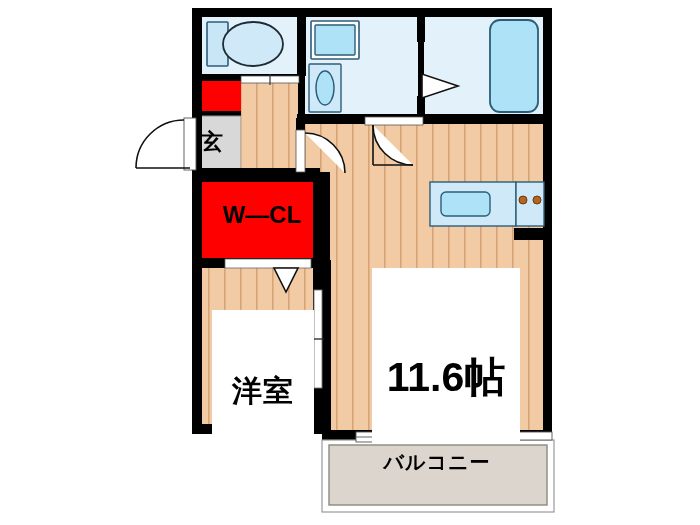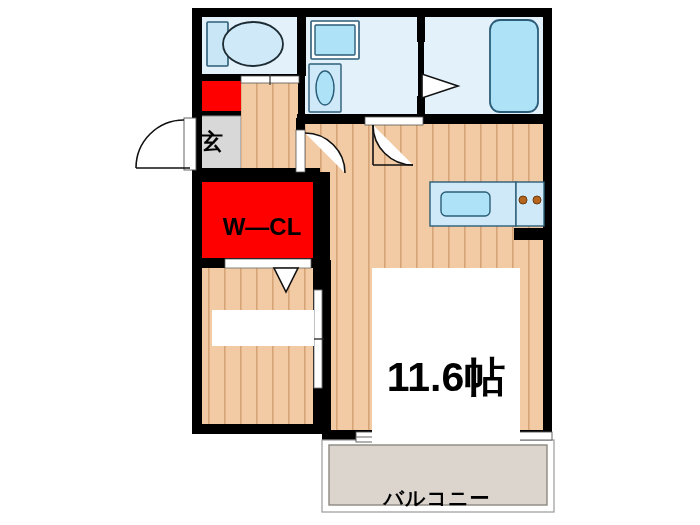--- a/index.html
+++ b/index.html
@@ -44,36 +44,36 @@
     left: 212px;
     top: 310px;
     width: 96px;
     font-size: 30px;
     padding: 2px 3px;
   }
   #label-youshitsu .l1 { display: block; font-size: 30px; letter-spacing: 1px;}
   #label-youshitsu .l2 { display: block; font-size: 30px; }
   #label-wcl {
     left: 206px;
-    top: 214px;
+    top: 202px;
     width: 112px;
     font-size: 24px;
     background: transparent;
     color: #000;
   }
   #label-genkan {
     left: 198px;
     top: 130px;
     width: 28px;
     font-size: 22px;
     background: transparent;
   }
   #label-balcony {
     left: 352px;
-    top: 488px;
+    top: 452px;
     width: 170px;
     font-size: 20px;
     background: transparent;
     letter-spacing: 1px;
   }
 </style>
 </head>
 <body>
 
 <svg id="floorplan" viewBox="0 0 700 525" xmlns="http://www.w3.org/2000/svg">
@@ -227,19 +227,20 @@
     <rect x="356" y="437" width="98" height="5" fill="#ffffff" stroke="#555" stroke-width="0.9"></rect>
     <line x1="455" y1="428" x2="455" y2="444" stroke="#222" stroke-width="1.4"></line>
   </g>
 </svg>
 
 <div class="room-label" id="label-ldk">
   <span class="l2">11.6帖</span>
 </div>
 
 <div class="room-label" id="label-youshitsu">
+  <span class="l1">洋室</span>
 </div>
 
 <div class="room-label" id="label-wcl">W—CL</div>
 
 <div class="room-label" id="label-genkan">玄</div>
 
 <div class="room-label" id="label-balcony">バルコニー</div>
 
 </body></html>

